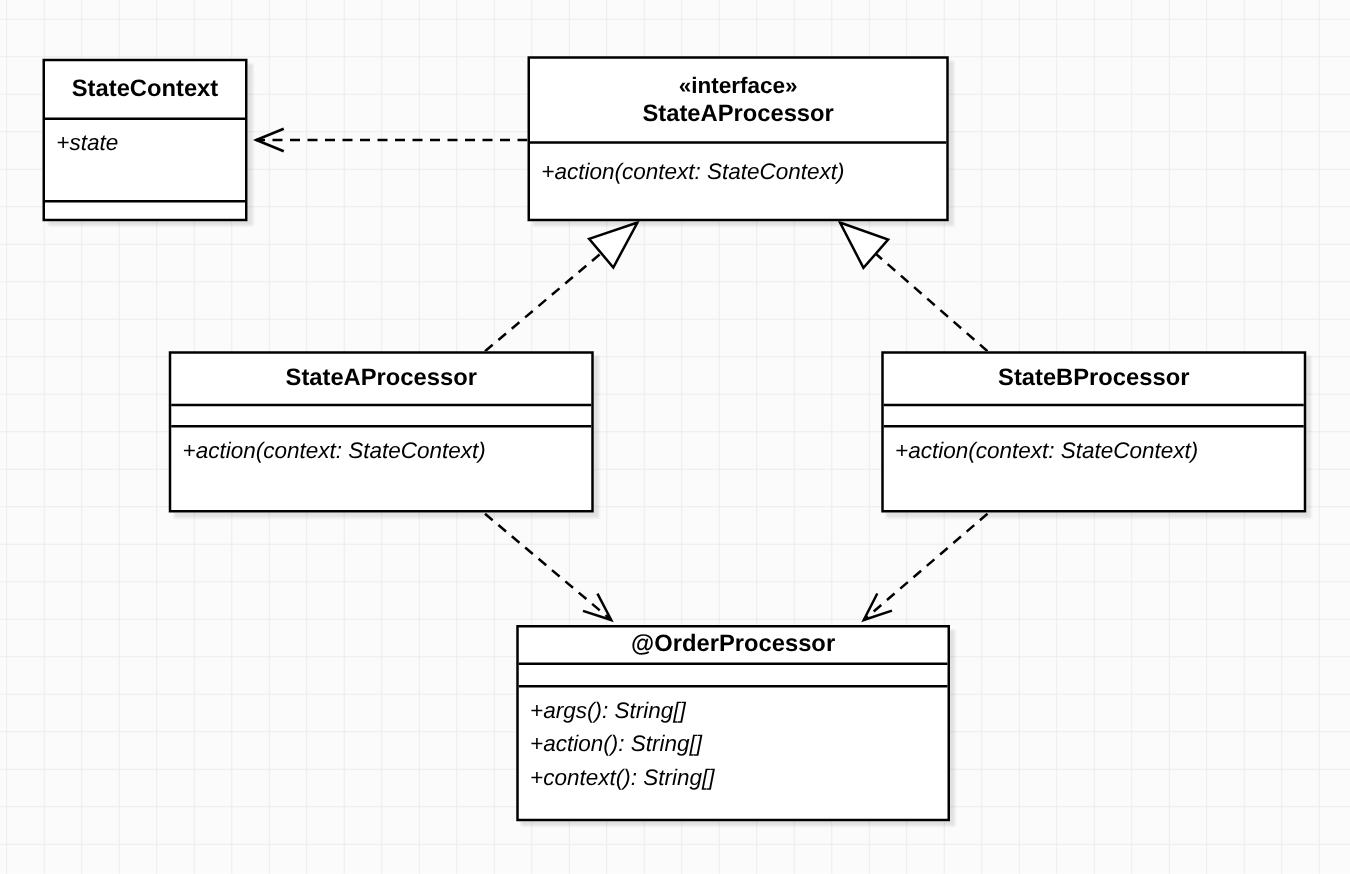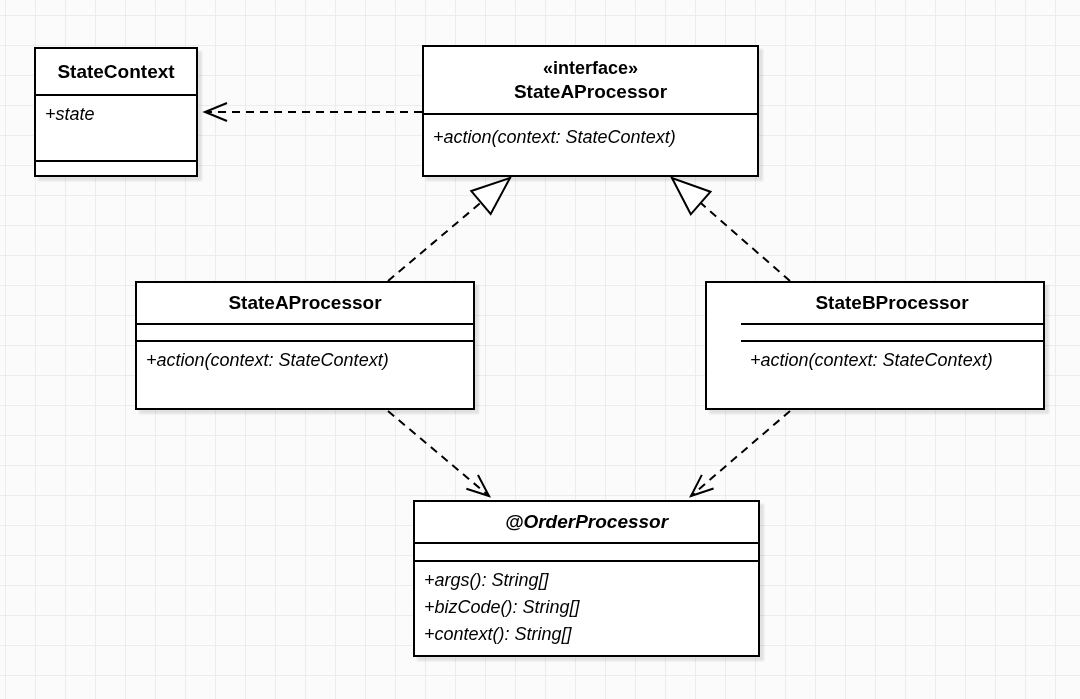--- a/index.html
+++ b/index.html
@@ -82,35 +82,35 @@
   <div class="uml-class" style="left:135px;top:281px;width:340px;height:129px;">
     <div class="c-title" style="height:40px;">
       <div>StateAProcessor</div>
     </div>
     <div class="c-comp c-empty" style="height:17px;"></div>
     <div class="c-comp c-text">
       <div>+action(context: StateContext)</div>
     </div>
   </div>
 
-  <div class="uml-class" style="left:705px;top:281px;width:340px;height:129px;padding-left:34px;">
+  <div class="uml-class" style="left:705px;top:281px;width:340px;height:129px;">
     <div class="c-title" style="height:40px;">
       <div>StateBProcessor</div>
     </div>
     <div class="c-comp c-empty" style="height:17px;"></div>
     <div class="c-comp c-text">
       <div>+action(context: StateContext)</div>
     </div>
   </div>
 
   <div class="uml-class" style="left:413px;top:500px;width:347px;height:157px;">
-    <div class="c-title" style="height:40px;font-style:italic;">
+    <div class="c-title" style="height:28px;">
       <div>@OrderProcessor</div>
     </div>
     <div class="c-comp c-empty" style="height:18px;"></div>
     <div class="c-comp c-text">
       <div>+args(): String[]</div>
-      <div>+bizCode(): String[]</div>
+      <div>+action(): String[]</div>
       <div>+context(): String[]</div>
     </div>
   </div>
 
 </div>
 
 </body></html>

